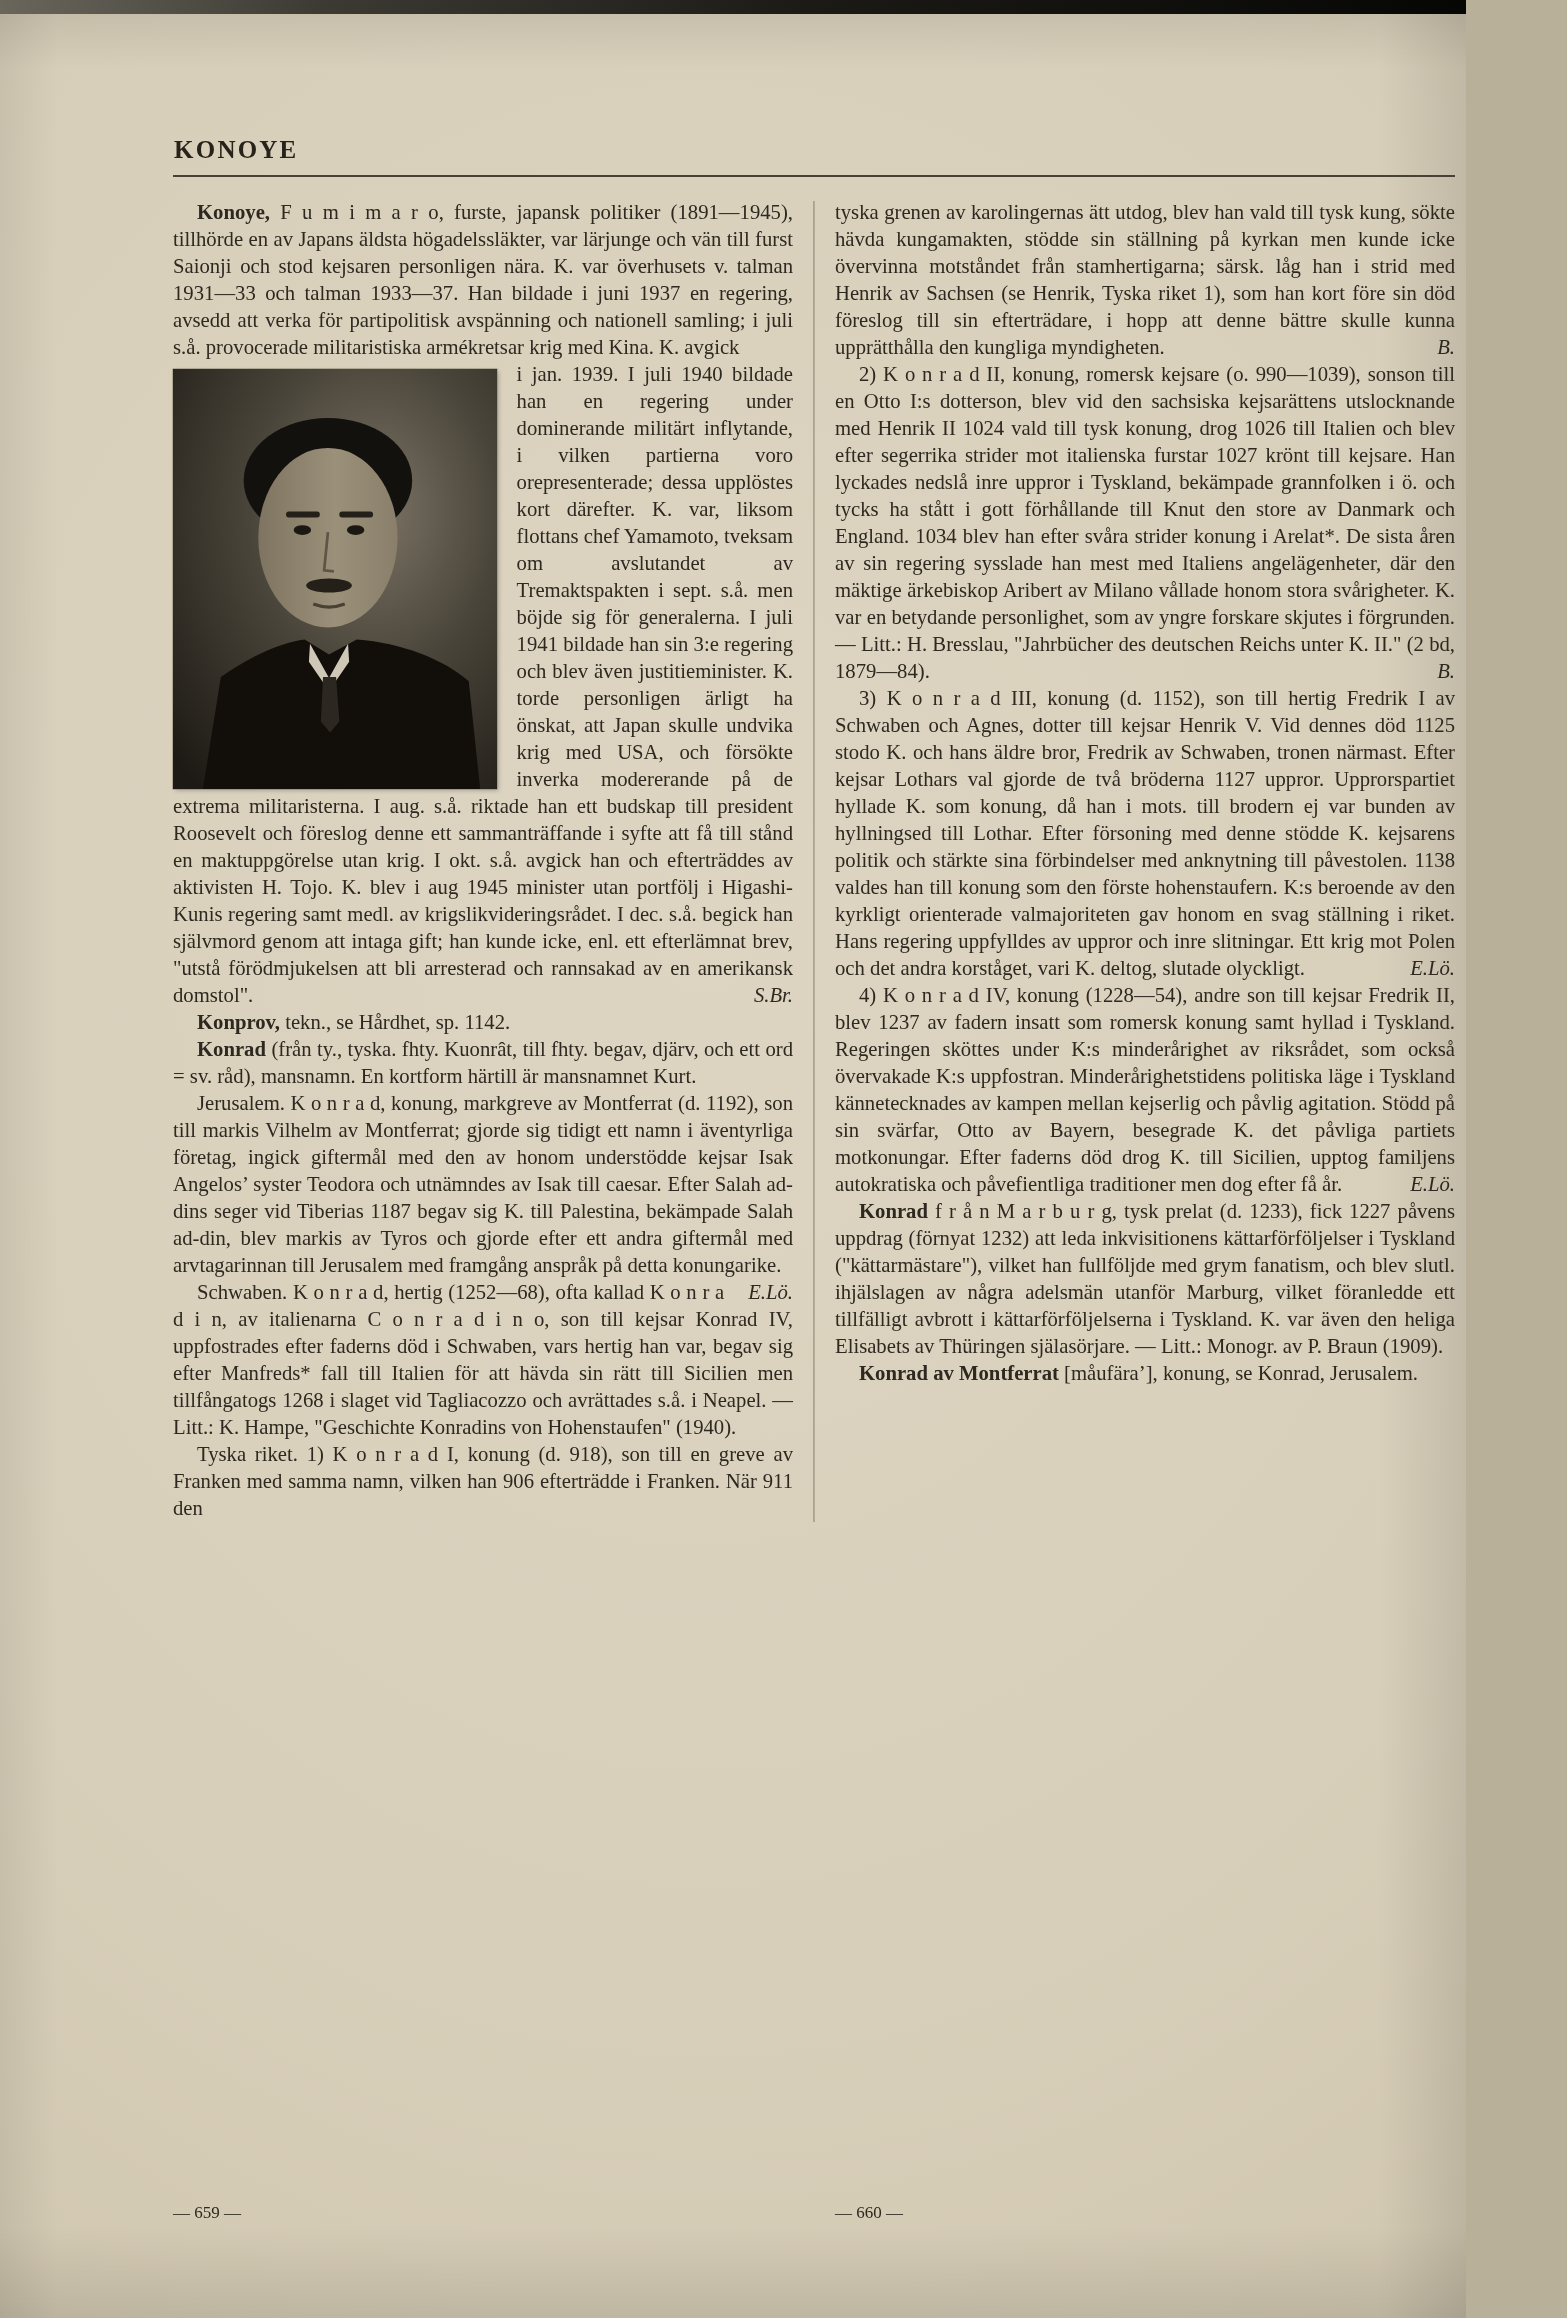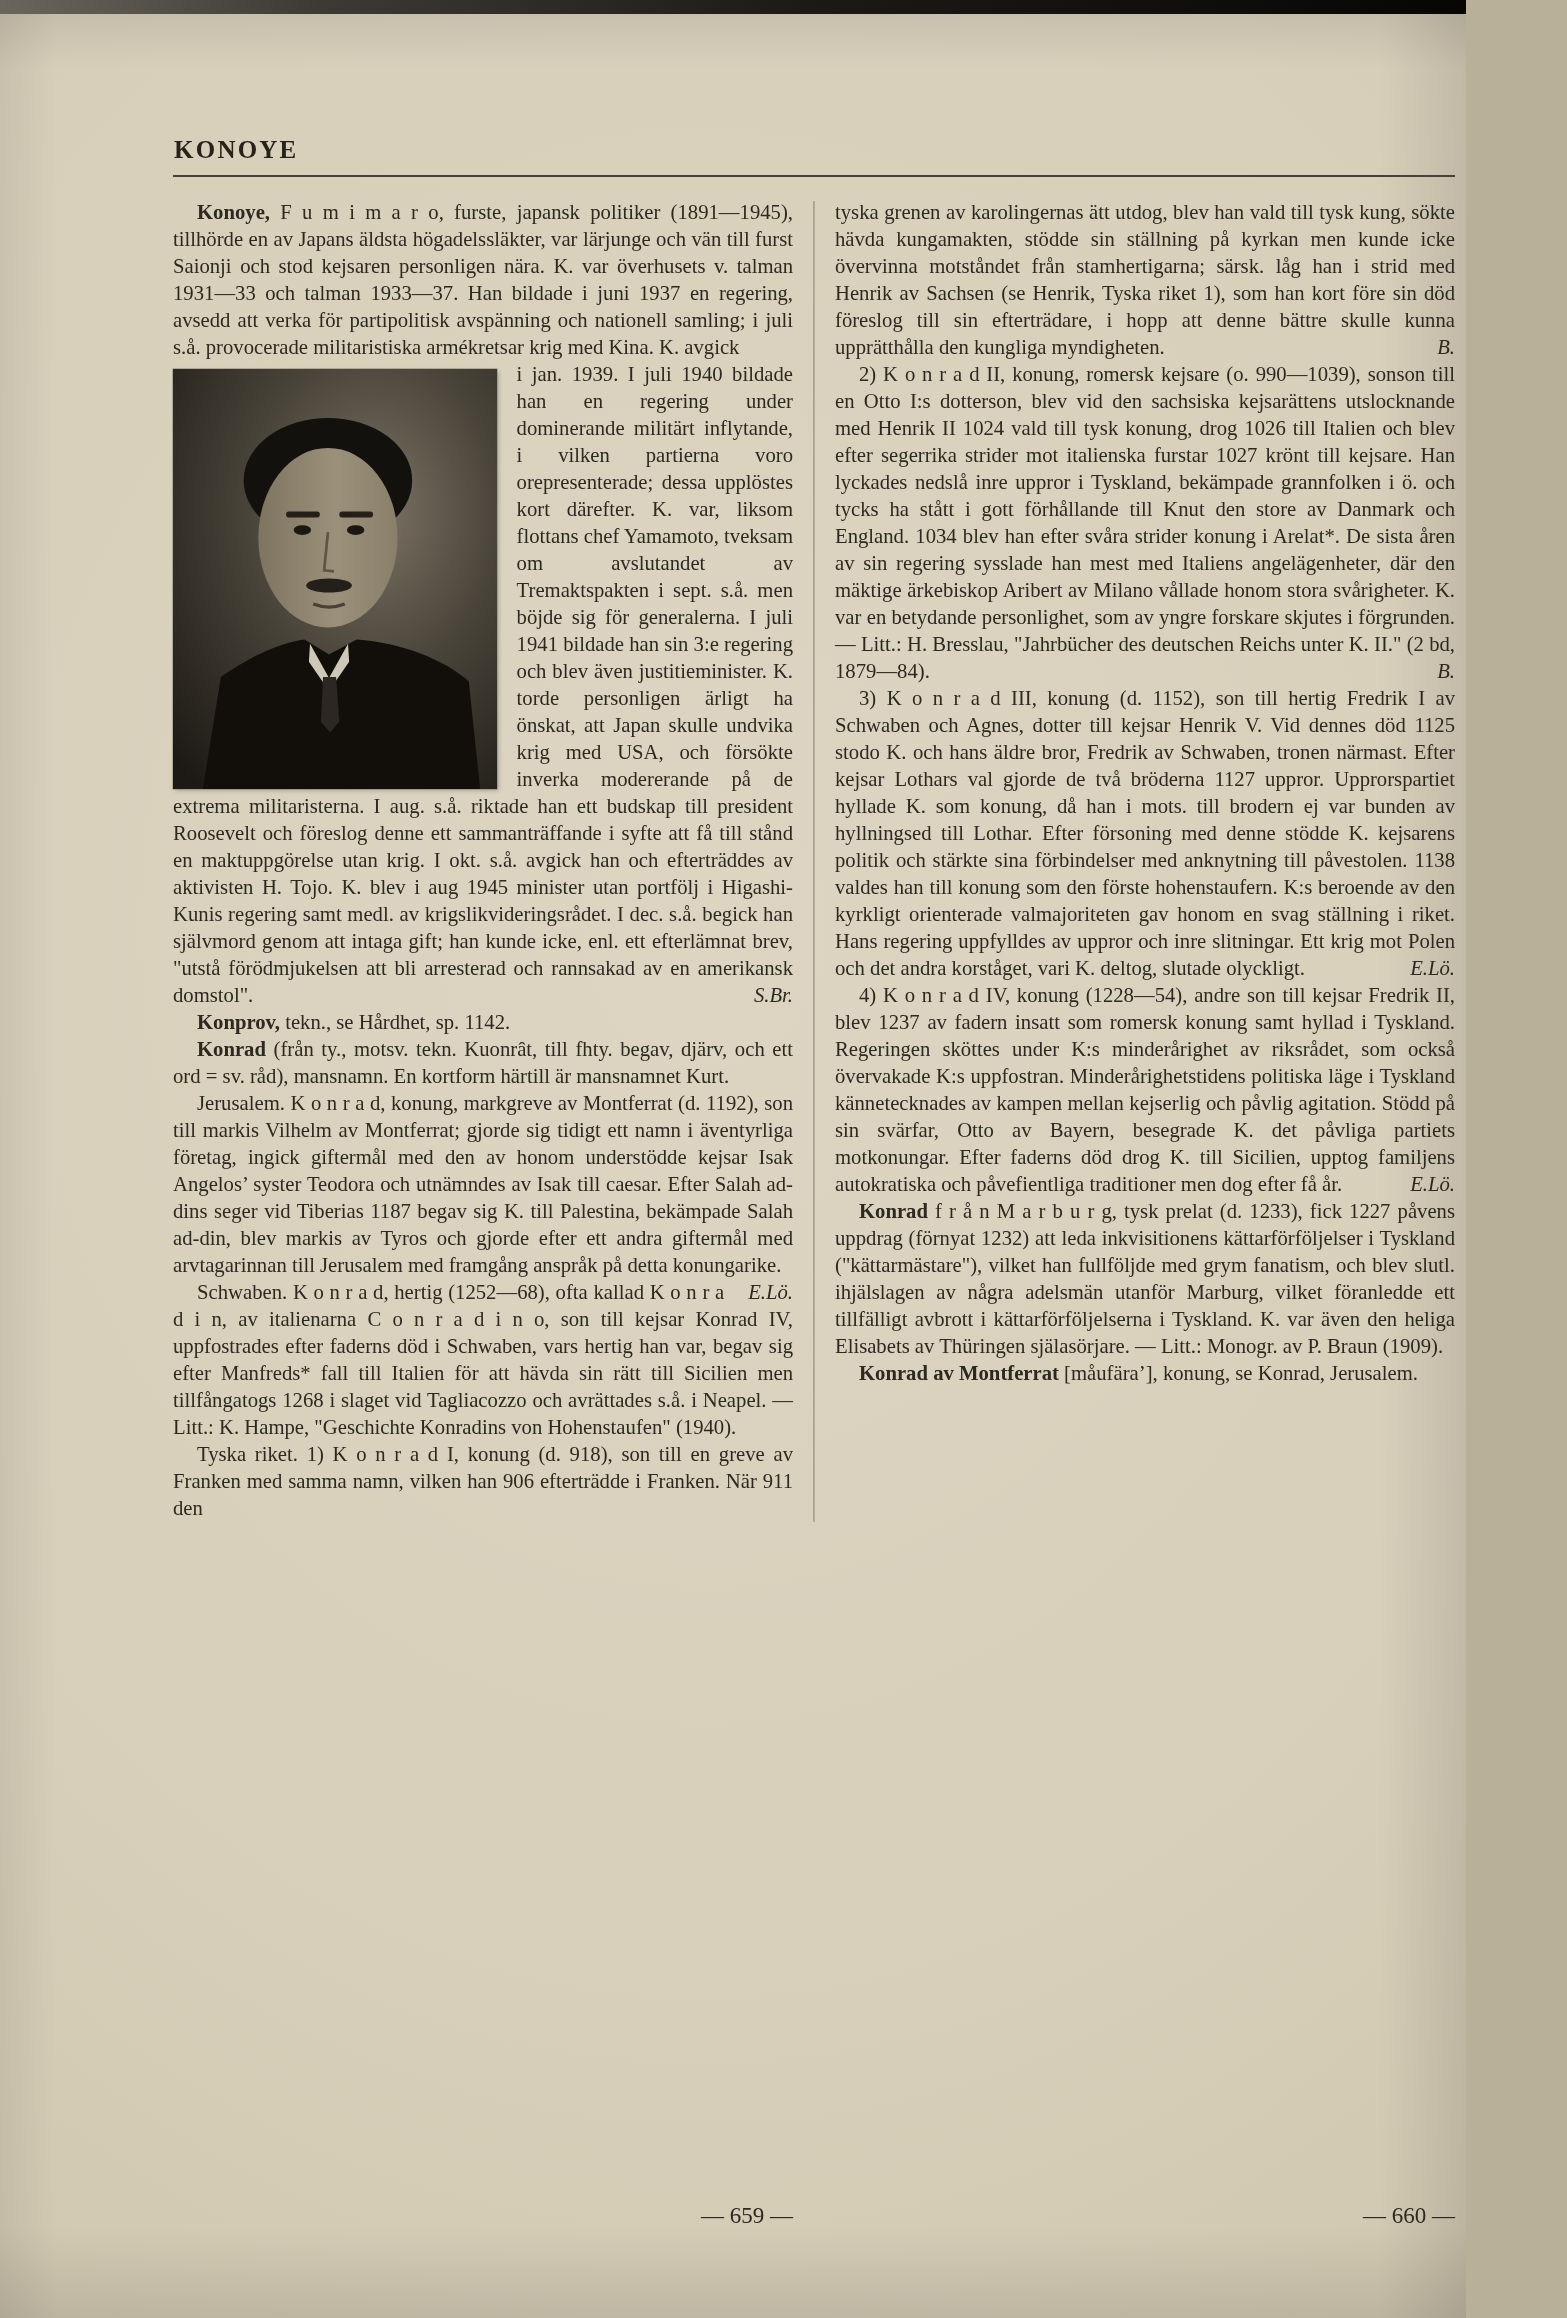--- a/index.html
+++ b/index.html
@@ -59,22 +59,22 @@
     margin: 7.6px 19.6px 4.3px 0; padding: 0;
     background: #2a2722;
     box-shadow: 0 0 0 0.5px #8a8372, 1.6px 1.6px 4.3px rgba(0,0,0,0.25);
   }
   figure.portrait svg { display: block; width: 100%; height: 100%; }
   .pagenums {
     position: absolute; left: 173px; top: 2203px; width: 1282px;
     display: flex; gap: 42px;
   }
   .pagenums .num {
-    width: 620px; text-align: right;
-    font-size: 23px; color: #2d2820;
+    width: 620px; text-align: left;
+    font-size: 17px; color: #2d2820;
   }
 </style>
 </head>
 <body>
 
 <div class="page">
   <div class="scan-edge-top"></div>
 
   <div class="masthead">
     <h1 class="running-header">KONOYE</h1>
@@ -109,21 +109,21 @@
             <path d="M285,300 L278,370 L296,372" fill="none" stroke="#5e5545" stroke-width="5"></path>
             <ellipse cx="287" cy="398" rx="42" ry="13" fill="#241f18"></ellipse>
             <path d="M258,432 Q287,443 316,432" fill="none" stroke="#4a4135" stroke-width="6"></path>
             <path d="M55,772 L88,566 C150,522 205,502 242,497 L287,525 L338,497 C420,503 500,534 544,574 L565,772 Z" fill="#120f0b"></path>
             <polygon points="252,505 287,568 322,505 324,538 287,592 250,538" fill="#cfc8b6"></polygon>
             <polygon points="276,566 300,566 306,648 289,668 272,648" fill="#2c2720"></polygon>
           </svg>
         </figure>
         <p class="para noindent"><span>i jan. 1939. I juli 1940 bildade han en regering under dominerande militärt inflytande, i vilken partierna voro orepresenterade; dessa upplöstes kort därefter. K. var, liksom flottans chef Yamamoto, tveksam om avslutandet av Tremaktspakten i sept. s.å. men böjde sig för generalerna. I juli 1941 bildade han sin 3:e regering och blev även justitieminister. K. torde personligen ärligt ha önskat, att Japan skulle undvika krig med USA, och försökte inverka modererande på de extrema militaristerna. I aug. s.å. riktade han ett budskap till president Roosevelt och föreslog denne ett sammanträffande i syfte att få till stånd en maktuppgörelse utan krig. I okt. s.å. avgick han och efterträddes av aktivisten H. Tojo. K. blev i aug 1945 minister utan portfölj i Higashi-Kunis regering samt medl. av krigslikvideringsrådet. I dec. s.å. begick han självmord genom att intaga gift; han kunde icke, enl. ett efterlämnat brev, "utstå förödmjukelsen att bli arresterad och rannsakad av en amerikansk domstol". </span><span class="seg-sig">S.Br.</span></p>
         <p class="para"><span class="seg-b">Konprov, </span><span class="seg-i">tekn., </span><span>se Hårdhet, sp. 1142.</span></p>
-        <p class="para"><span class="seg-b">Konrad </span><span>(från ty., motsv. tekn. </span><span class="seg-i">Kuonrât, </span><span>till fhty. </span><span class="seg-i">begav, </span><span>djärv, och ett ord = sv. </span><span class="seg-i">råd</span><span>), mansnamn. En kortform härtill är mansnamnet </span><span class="seg-i">Kurt.</span></p>
+        <p class="para"><span class="seg-b">Konrad </span><span>(från ty., tyska. fhty. </span><span class="seg-i">Kuonrât, </span><span>till fhty. </span><span class="seg-i">begav, </span><span>djärv, och ett ord = sv. </span><span class="seg-i">råd</span><span>), mansnamn. En kortform härtill är mansnamnet </span><span class="seg-i">Kurt.</span></p>
         <p class="para"><span class="seg-i">Jerusalem. </span><span>K o n r a d,  konung, markgreve av Montferrat (d. 1192), son till markis Vilhelm av Montferrat; gjorde sig tidigt ett namn i äventyrliga företag, ingick giftermål med den av honom understödde kejsar Isak Angelos’ syster Teodora och utnämndes av Isak till </span><span class="seg-i">caesar. </span><span>Efter Salah ad-dins seger vid Tiberias 1187 begav sig K. till Palestina, bekämpade Salah ad-din, blev markis av Tyros och gjorde efter ett andra giftermål med arvtagarinnan till Jerusalem med framgång anspråk på detta konungarike. </span><span class="seg-sig">E.Lö.</span></p>
         <p class="para"><span class="seg-i">Schwaben. </span><span>K o n r a d,  hertig (1252—68), ofta kallad  K o n r a d i n,  av italienarna  C o n r a d i n o,  son till kejsar Konrad IV, uppfostrades efter faderns död i Schwaben, vars hertig han var, begav sig efter Manfreds* fall till Italien för att hävda sin rätt till Sicilien men tillfångatogs 1268 i slaget vid Tagliacozzo och avrättades s.å. i Neapel. — Litt.: K. Hampe, "Geschichte Konradins von Hohenstaufen" (1940).</span></p>
         <p class="para"><span class="seg-i">Tyska riket. </span><span>1)  K o n r a d  I,  konung (d. 918), son till en greve av Franken med samma namn, vilken han 906 efterträdde i Franken. När 911 den</span></p>
       </section>
 
       <section class="col">
         <p class="para noindent"><span>tyska grenen av karolingernas ätt utdog, blev han vald till tysk kung, sökte hävda kungamakten, stödde sin ställning på kyrkan men kunde icke övervinna motståndet från stamhertigarna; särsk. låg han i strid med Henrik av Sachsen (se Henrik, Tyska riket 1), som han kort före sin död föreslog till sin efterträdare, i hopp att denne bättre skulle kunna upprätthålla den kungliga myndigheten. </span><span class="seg-sig">B.</span></p>
         <p class="para"><span>2)  K o n r a d  II,  konung, romersk kejsare (o. 990—1039), sonson till en Otto I:s dotterson, blev vid den sachsiska kejsarättens utslocknande med Henrik II 1024 vald till tysk konung, drog 1026 till Italien och blev efter segerrika strider mot italienska furstar 1027 krönt till kejsare. Han lyckades nedslå inre uppror i Tyskland, bekämpade grannfolken i ö. och tycks ha stått i gott förhållande till Knut den store av Danmark och England. 1034 blev han efter svåra strider konung i Arelat*. De sista åren av sin regering sysslade han mest med Italiens angelägenheter, där den mäktige ärkebiskop Aribert av Milano vållade honom stora svårigheter. K. var en betydande personlighet, som av yngre forskare skjutes i förgrunden. — Litt.: H. Bresslau, "Jahrbücher des deutschen Reichs unter K. II." (2 bd, 1879—84). </span><span class="seg-sig">B.</span></p>
         <p class="para"><span>3)  K o n r a d  III,  konung (d. 1152), son till hertig Fredrik I av Schwaben och Agnes, dotter till kejsar Henrik V. Vid dennes död 1125 stodo K. och hans äldre bror, Fredrik av Schwaben, tronen närmast. Efter kejsar Lothars val gjorde de två bröderna 1127 uppror. Upprorspartiet hyllade K. som konung, då han i mots. till brodern ej var bunden av hyllningsed till Lothar. Efter försoning med denne stödde K. kejsarens politik och stärkte sina förbindelser med anknytning till påvestolen. 1138 valdes han till konung som den förste hohenstaufern. K:s beroende av den kyrkligt orienterade valmajoriteten gav honom en svag ställning i riket. Hans regering uppfylldes av uppror och inre slitningar. Ett krig mot Polen och det andra korståget, vari K. deltog, slutade olyckligt. </span><span class="seg-sig">E.Lö.</span></p>
         <p class="para"><span>4)  K o n r a d  IV,  konung (1228—54), andre son till kejsar Fredrik II, blev 1237 av fadern insatt som romersk konung samt hyllad i Tyskland. Regeringen sköttes under K:s minderårighet av riksrådet, som också övervakade K:s uppfostran. Minderårighetstidens politiska läge i Tyskland kännetecknades av kampen mellan kejserlig och påvlig agitation. Stödd på sin svärfar, Otto av Bayern, besegrade K. det påvliga partiets motkonungar. Efter faderns död drog K. till Sicilien, upptog familjens autokratiska och påvefientliga traditioner men dog efter få år. </span><span class="seg-sig">E.Lö.</span></p>

